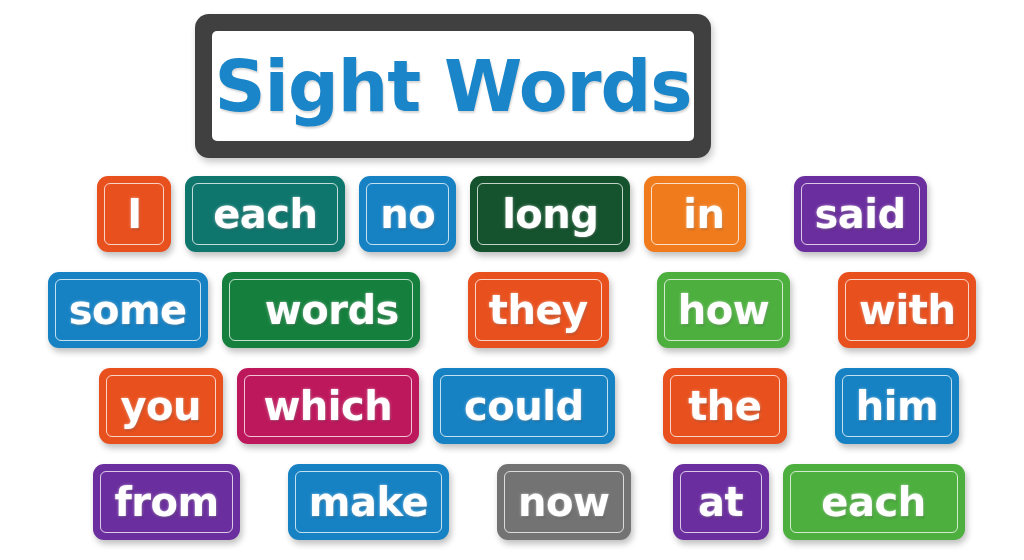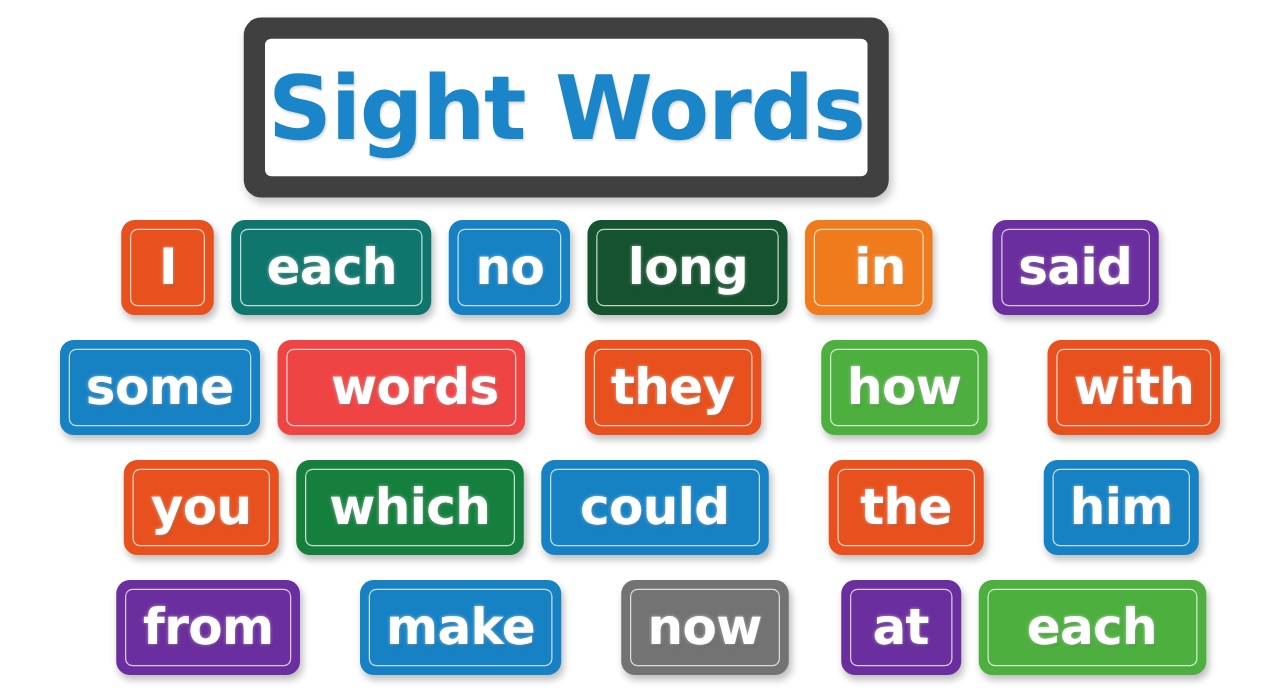--- a/index.html
+++ b/index.html
@@ -148,38 +148,38 @@
           <span class="word-label">in</span>
         </div>
         <div class="word-card w-md" style="background: rgb(107, 46, 158);">
           <span class="word-label">said</span>
         </div>
       </div>
       <div class="word-row">
         <div class="word-card w-lg" style="background: rgb(22, 130, 196);">
           <span class="word-label">some</span>
         </div>
-        <div class="word-card w-xl" style="background: #ef4444; padding-left: 33px;">
+        <div class="word-card w-xl" style="background: #15803d; padding-left: 33px;">
           <span class="word-label">words</span>
         </div>
         <div class="word-card w-md" style="background: rgb(232, 80, 30);">
           <span class="word-label">they</span>
         </div>
         <div class="word-card w-md" style="background: rgb(76, 175, 62);">
           <span class="word-label">how</span>
         </div>
         <div class="word-card w-md" style="background: rgb(232, 80, 30);">
           <span class="word-label">with</span>
         </div>
       </div>
       <div class="word-row">
         <div class="word-card w-md" style="background: rgb(232, 80, 30);">
           <span class="word-label">you</span>
         </div>
-        <div class="word-card w-xl" style="background: #15803d;">
+        <div class="word-card w-xl" style="background: #be185d;">
           <span class="word-label">which</span>
         </div>
         <div class="word-card w-xl" style="background: rgb(22, 130, 196);">
           <span class="word-label">could</span>
         </div>
         <div class="word-card w-md" style="background: rgb(232, 80, 30);">
           <span class="word-label">the</span>
         </div>
         <div class="word-card w-md" style="background: rgb(22, 130, 196);">
           <span class="word-label">him</span>

